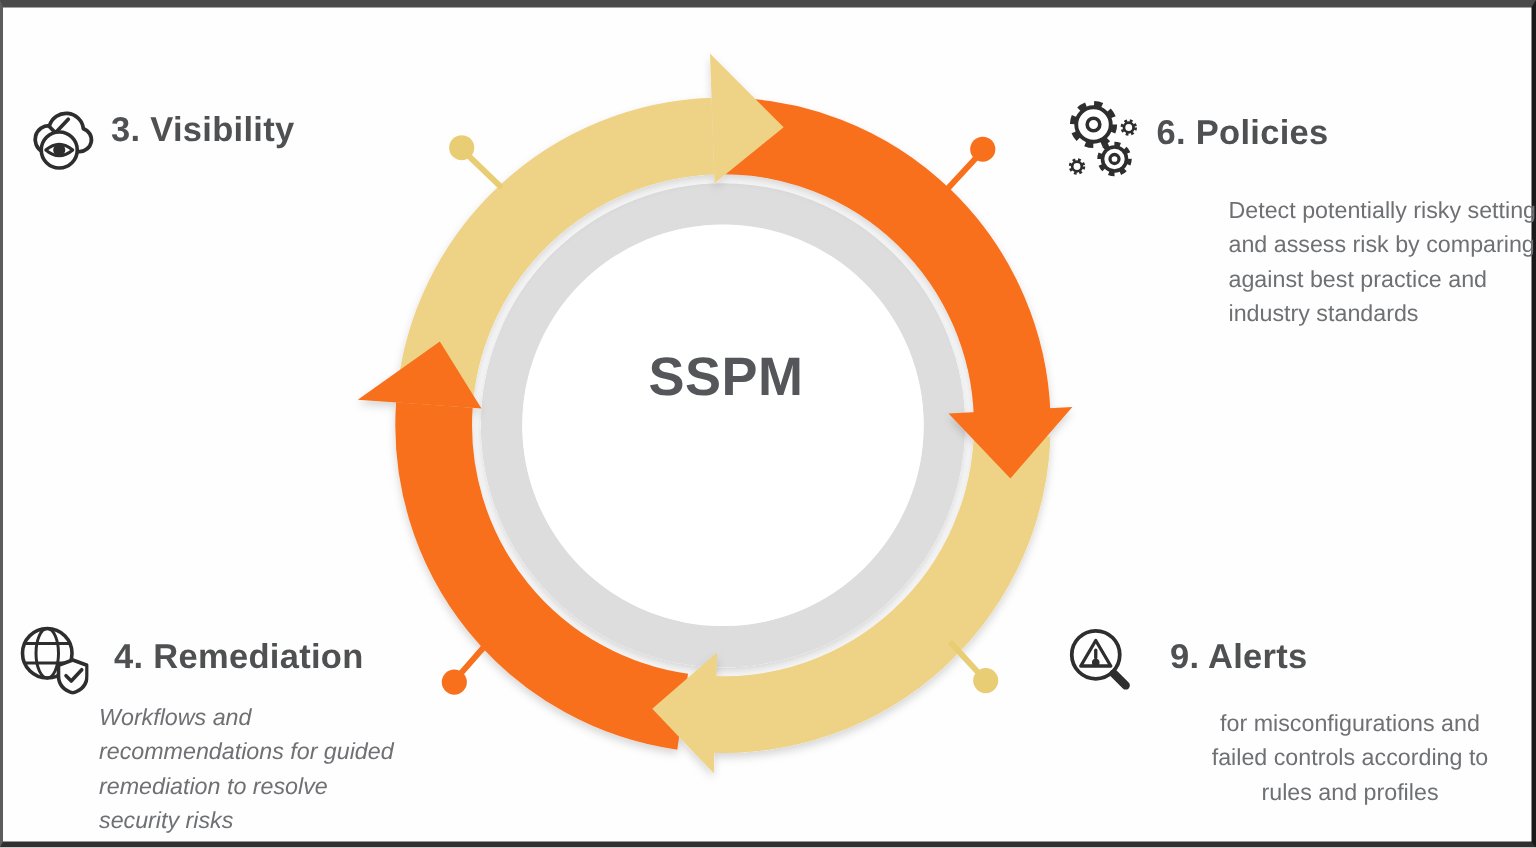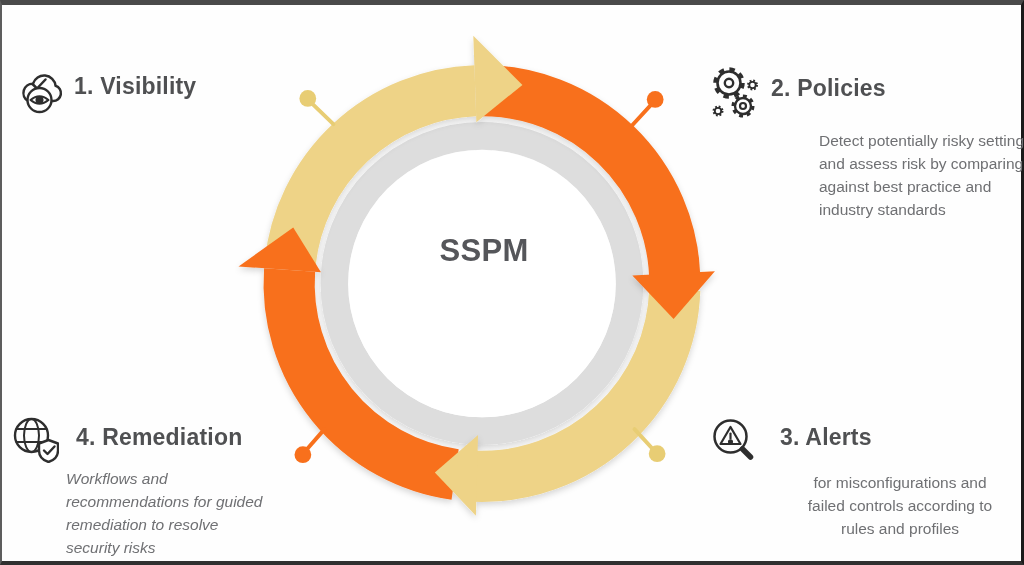--- a/index.html
+++ b/index.html
@@ -31,21 +31,21 @@
   .heading{
     position:absolute;font-size:23px;font-weight:700;
     color:var(--heading-text,#4F5052);letter-spacing:.2px;white-space:nowrap;
   }
   .body{
     position:absolute;font-size:15.5px;line-height:23px;
     color:var(--body-text,#6F7073);white-space:pre-line;
   }
   .center-title{
     position:absolute;left:322px;top:224px;width:320px;text-align:center;
-    font-size:31px;font-weight:700;line-height:43px;color:var(--title-text,#55565A);
+    font-size:36px;font-weight:700;line-height:43px;color:var(--title-text,#55565A);
     letter-spacing:.3px;
   }
   .h1{left:72px;top:68px;} .b1{left:68px;top:115px;width:212px;}
   .h2{left:769px;top:70px;} .b2{left:769px;top:124px;width:254px;margin-left:48px;}
   .h3{left:778px;top:419px;} .b3{left:778px;top:466px;width:240px;text-align:center;}
   .h4{left:74px;top:419px;} .b4{left:64px;top:462px;width:232px;font-style:italic;}
   .icon1{left:13px;top:62px;width:50px;height:49px;}
   .icon2{left:707px;top:58px;width:50px;height:62px;}
   .icon3{left:708px;top:412px;width:49px;height:46px;}
   .icon4{left:10px;top:411px;width:47px;height:47px;}
@@ -94,52 +94,52 @@
 
   <svg class="icon icon1" viewBox="0 0 50 49">
     <g fill="none" stroke-width="2.5" stroke-linecap="round" stroke-linejoin="round">
       <path d="M13 34 h25 a7.8 7.8 0 0 0 2.6 -15.2 a11.6 11.6 0 0 0 -22.6 -2.1 a9.3 9.3 0 0 0 -5 17.3 z"></path>
       <polyline points="17.5,17 22,21.5 30.5,12.5"></polyline>
       <circle cx="24.5" cy="33" r="12" fill="#ffffff" stroke-width="2.4"></circle>
       <path d="M15.5 33 Q24.5 25.5 33.5 33 Q24.5 40.5 15.5 33 Z" stroke-width="2"></path>
       <circle cx="24.5" cy="33" r="2.8" fill="#2E2E2E" stroke="none"></circle>
     </g>
   </svg>
-  <h2 class="heading h1">1. Visibility</h2>
+  <h2 class="heading h1">3. Visibility</h2>
 
   <svg class="icon icon2" viewBox="0 0 50 60">
     <g fill="none">
       <circle cx="20" cy="19" r="11.5" stroke-width="2.6"></circle>
       <circle cx="20" cy="19" r="13.5" stroke-width="4.5" stroke-dasharray="5.3 5.3"></circle>
       <circle cx="20" cy="19" r="4.2" stroke-width="2.4"></circle>
       <circle cx="34" cy="42" r="8" stroke-width="2.4"></circle>
       <circle cx="34" cy="42" r="9.5" stroke-width="4" stroke-dasharray="3.7 3.7"></circle>
       <circle cx="34" cy="42" r="3" stroke-width="2.2"></circle>
       <circle cx="43.5" cy="21" r="3.2" stroke-width="1.8"></circle>
       <circle cx="43.5" cy="21" r="4.3" stroke-width="2.4" stroke-dasharray="1.7 1.7"></circle>
       <circle cx="9" cy="47" r="3.2" stroke-width="1.8"></circle>
       <circle cx="9" cy="47" r="4.3" stroke-width="2.4" stroke-dasharray="1.7 1.7"></circle>
     </g>
   </svg>
-  <h2 class="heading h2">2. Policies</h2>
+  <h2 class="heading h2">6. Policies</h2>
   <p class="body b2">Detect potentially risky settings
 and assess risk by comparing
 against  best practice and
 industry standards</p>
 
   <svg class="icon icon3" viewBox="0 0 49 45">
     <g fill="none" stroke-width="2.5" stroke-linecap="round" stroke-linejoin="round">
       <circle cx="20.5" cy="19" r="16"></circle>
       <line x1="32.5" y1="31.5" x2="40.5" y2="39.5" stroke-width="5.5"></line>
       <path d="M20.5 9.5 L30.5 26.5 H10.5 Z" stroke-width="2.2"></path>
       <line x1="20.5" y1="16" x2="20.5" y2="21" stroke-width="2.2"></line>
       <circle cx="20.5" cy="24.2" r="1.3" fill="#2E2E2E" stroke="none"></circle>
     </g>
   </svg>
-  <h2 class="heading h3">3. Alerts</h2>
+  <h2 class="heading h3">9. Alerts</h2>
   <p class="body b3">for misconfigurations and
 failed controls according to
 rules and profiles</p>
 
   <svg class="icon icon4" viewBox="0 0 47 47">
     <g fill="none" stroke-width="2.4" stroke-linecap="round" stroke-linejoin="round">
       <circle cx="19.5" cy="19.5" r="16.5"></circle>
       <ellipse cx="19.5" cy="19.5" rx="7.5" ry="16.5" stroke-width="2"></ellipse>
       <line x1="4.5" y1="13" x2="34.5" y2="13" stroke-width="2"></line>
       <line x1="4.5" y1="26" x2="34.5" y2="26" stroke-width="2"></line>

